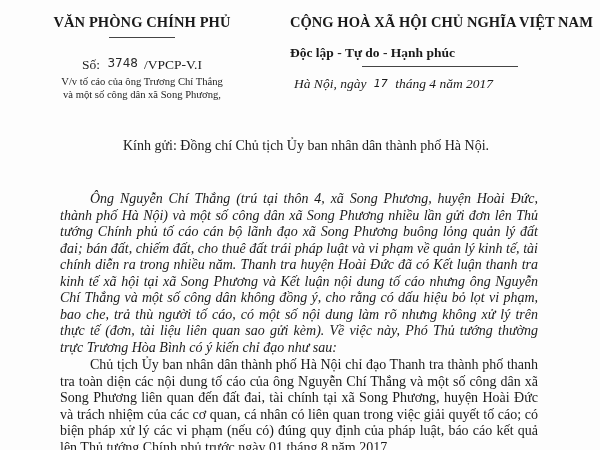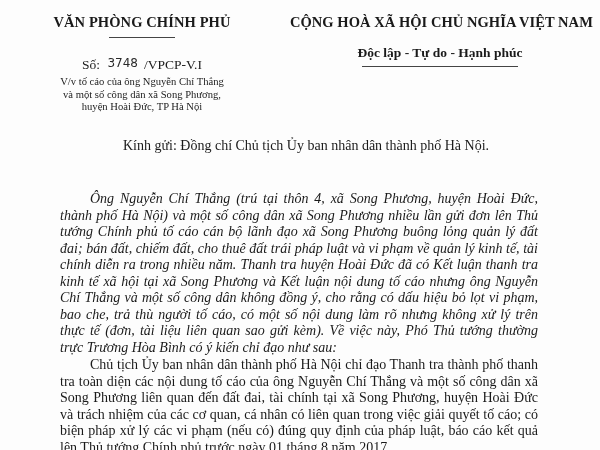--- a/index.html
+++ b/index.html
@@ -57,21 +57,21 @@
       margin-top: 3px;
       font-size: 10.6px;
       line-height: 12.6px;
       white-space: nowrap;
     }
     .header-right {
       position: absolute;
       left: 290px;
       top: 14px;
       width: 300px;
-      text-align: center;
+      text-align: left;
     }
     .nation {
       font-weight: bold;
       font-size: 14.5px;
       white-space: nowrap;
       letter-spacing: 0.05px;
     }
     .motto {
       font-weight: bold;
       font-size: 13.5px;
@@ -131,30 +131,34 @@
 <div class="page">
 
   <div class="header-left">
     <div class="agency">VĂN PHÒNG CHÍNH PHỦ</div>
     <div class="agency-rule"></div>
     <div class="doc-number">
       <span>Số:</span>
       <span class="handwritten">3748</span><span>/VPCP-V.I</span>
     </div>
     <div class="subject">
-      <div>V/v tố cáo của ông Nguyễn Chí Thắng</div>
+      <div>V/v tố cáo của ông Trương Chí Thắng</div>
       <div>và một số công dân xã Song Phương,</div>
-      <div>huyện Hoài Đức, TP Hà Nội</div>
     </div>
   </div>
 
   <div class="header-right">
     <div class="nation">CỘNG HOÀ XÃ HỘI CHỦ NGHĨA VIỆT NAM</div>
     <div class="motto">Độc lập - Tự do - Hạnh phúc</div>
     <div class="motto-rule"></div>
+    <div class="place-date">
+      <span>Hà Nội, ngày</span>
+      <span class="handwritten">17</span>
+      <span>tháng 4 năm 2017</span>
+    </div>
   </div>
 
   <div class="recipient">Kính gửi: Đồng chí Chủ tịch Ủy ban nhân dân thành phố Hà Nội.</div>
 
   <div class="body-text para1">
     <p>Ông Nguyễn Chí Thắng (trú tại thôn 4, xã Song Phương, huyện Hoài Đức, thành phố Hà Nội) và một số công dân xã Song Phương nhiều lần gửi đơn lên Thủ tướng Chính phủ tố cáo cán bộ lãnh đạo xã Song Phương buông lỏng quản lý đất đai; bán đất, chiếm đất, cho thuê đất trái pháp luật và vi phạm về quản lý kinh tế, tài chính diễn ra trong nhiều năm. Thanh tra huyện Hoài Đức đã có Kết luận thanh tra kinh tế xã hội tại xã Song Phương và Kết luận nội dung tố cáo nhưng ông Nguyễn Chí Thắng và một số công dân không đồng ý, cho rằng có dấu hiệu bỏ lọt vi phạm, bao che, trả thù người tố cáo, có một số nội dung làm rõ nhưng không xử lý trên thực tế (đơn, tài liệu liên quan sao gửi kèm). Về việc này, Phó Thủ tướng thường trực Trương Hòa Bình có ý kiến chỉ đạo như sau:</p>
   </div>
 
   <div class="body-text para2">
     <p>Chủ tịch Ủy ban nhân dân thành phố Hà Nội chỉ đạo Thanh tra thành phố thanh tra toàn diện các nội dung tố cáo của ông Nguyễn Chí Thắng và một số công dân xã Song Phương liên quan đến đất đai, tài chính tại xã Song Phương, huyện Hoài Đức và trách nhiệm của các cơ quan, cá nhân có liên quan trong việc giải quyết tố cáo; có biện pháp xử lý các vi phạm (nếu có) đúng quy định của pháp luật, báo cáo kết quả lên Thủ tướng Chính phủ trước ngày 01 tháng 8 năm 2017.</p>

